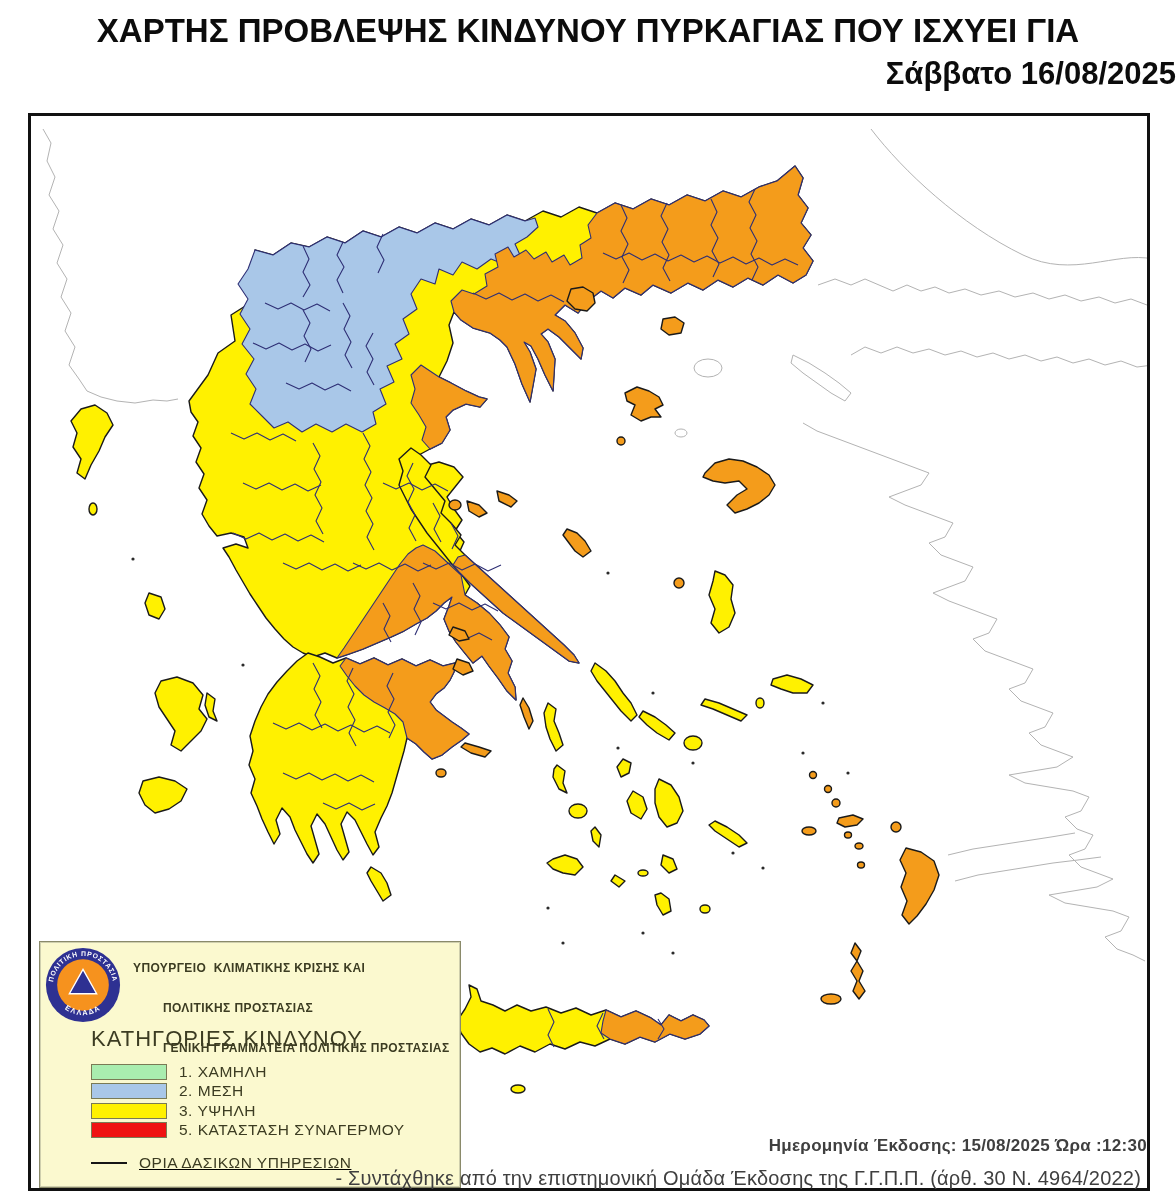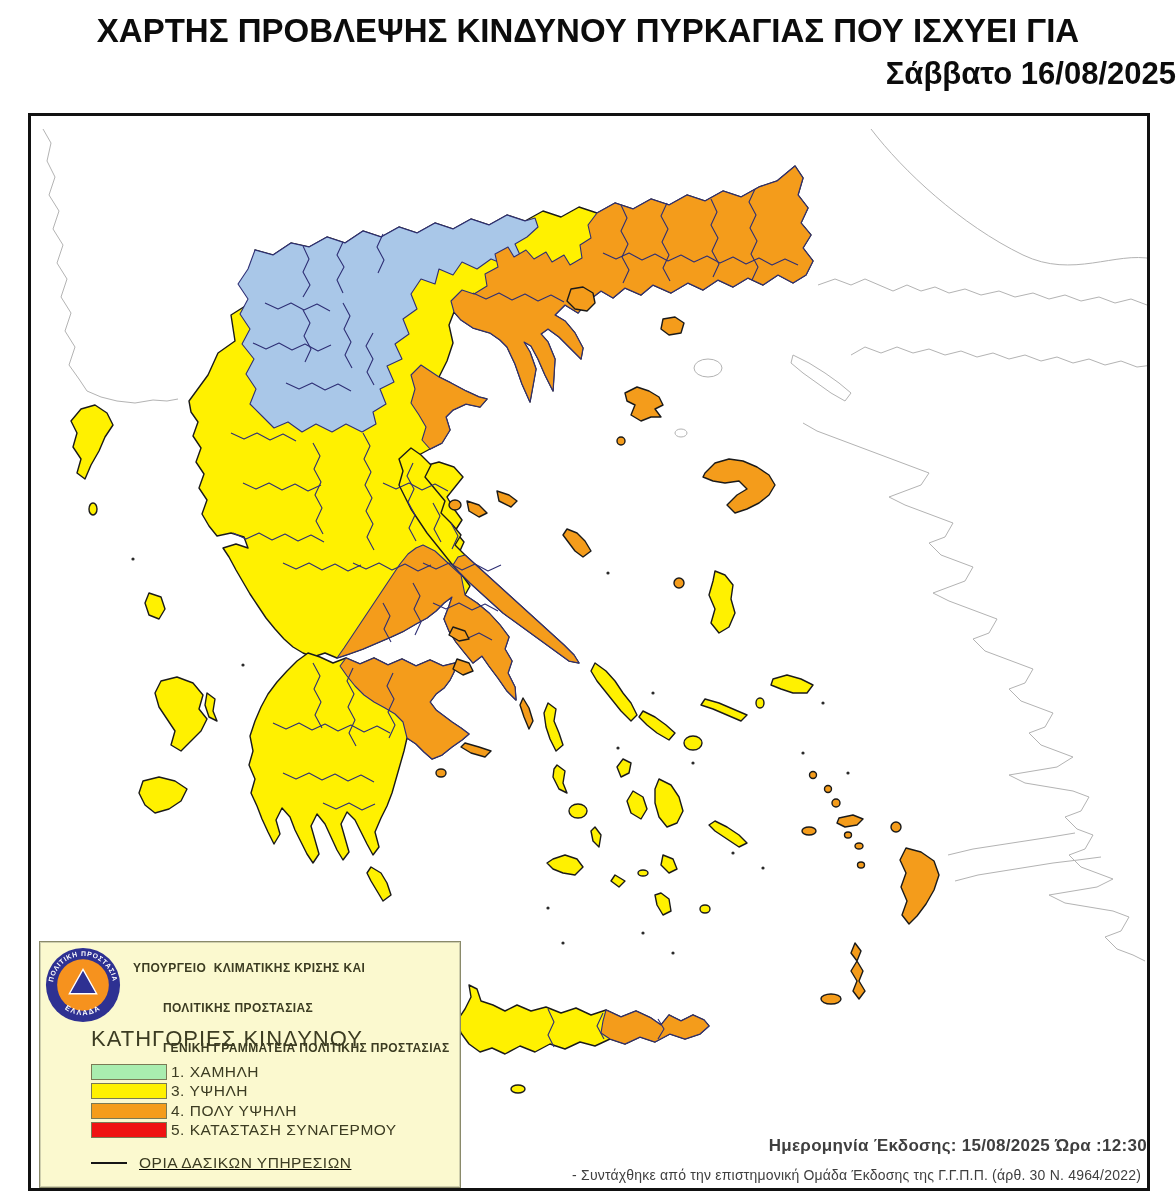--- a/index.html
+++ b/index.html
@@ -25,27 +25,27 @@
 
   .legend{position:absolute;left:8px;top:825px;width:420px;height:245px;
           background:var(--legend_bg);border:1px solid #8a8a6a;box-shadow:0 0 0 1px #cfcfae inset;}
   .legend-agency{position:absolute;left:93px;top:16px;color:#3c3c22;font-size:12px;
                  font-weight:700;line-height:20px;letter-spacing:.4px;white-space:pre;}
   .logo-wrap{position:absolute;left:4px;top:4px;width:78px;height:78px;}
   .cat-title{position:absolute;left:51px;top:84px;color:#3c3c22;font-size:22px;font-weight:400;letter-spacing:1px;}
   .cat-rows{position:absolute;left:51px;top:120px;}
   .cat-row{display:flex;align-items:center;height:19.5px;}
   .swatch{width:76px;height:16px;border:1px solid #7a7a55;box-sizing:border-box;}
-  .cat-label{margin-left:4px;font-size:15.5px;color:#3c3c22;letter-spacing:.5px;}
+  .cat-label{margin-left:12px;font-size:15.5px;color:#3c3c22;letter-spacing:.5px;}
   .boundary-row{position:absolute;left:51px;top:212px;display:flex;align-items:center;text-decoration:underline;}
   .bline{display:inline-block;width:36px;height:0;border-top:2.5px solid #151515;margin-right:12px;}
   .boundary-label{font-size:15.5px;color:#3c3c22;letter-spacing:.5px;}
 
   .footer-issue{position:absolute;right:0;top:1020px;font-size:17px;font-weight:700;color:#3f3f3f;letter-spacing:.3px;padding-left:46px;}
-  .footer-credit{position:absolute;right:6px;top:1051px;font-size:14px;color:#3f3f3f;letter-spacing:.2px;}
+  .footer-credit{position:absolute;right:6px;top:1051px;font-size:20px;color:#3f3f3f;letter-spacing:.2px;}
 </style>
 </head>
 <body>
 
 <div class="page">
 
   <div class="title-block">
     <div class="title-line1">ΧΑΡΤΗΣ ΠΡΟΒΛΕΨΗΣ ΚΙΝΔΥΝΟΥ ΠΥΡΚΑΓΙΑΣ ΠΟΥ ΙΣΧΥΕΙ ΓΙΑ</div>
     <div class="title-line2">Σάββατο 16/08/2025</div>
   </div>
@@ -294,26 +294,26 @@
         <span>ΠΟΛΙΤΙΚΗΣ ΠΡΟΣΤΑΣΙΑΣ</span><br>
         <span>ΓΕΝΙΚΗ ΓΡΑΜΜΑΤΕΙΑ ΠΟΛΙΤΙΚΗΣ ΠΡΟΣΤΑΣΙΑΣ</span>
       </div>
       <div class="cat-title">ΚΑΤΗΓΟΡΙΕΣ ΚΙΝΔΥΝΟΥ</div>
       <div class="cat-rows">
         <div class="cat-row">
           <span class="swatch" style="background: rgb(169, 237, 175);"></span>
           <span class="cat-label">1. ΧΑΜΗΛΗ</span>
         </div>
         <div class="cat-row">
+          <span class="swatch" style="background: rgb(169, 199, 232);"></span>
+          <span class="cat-label">2. ΜΕΣΗ</span>
+        </div>
+        <div class="cat-row">
           <span class="swatch" style="background: rgb(255, 241, 0);"></span>
           <span class="cat-label">3. ΥΨΗΛΗ</span>
-        </div>
-        <div class="cat-row">
-          <span class="swatch" style="background: rgb(244, 156, 27);"></span>
-          <span class="cat-label">4. ΠΟΛΥ ΥΨΗΛΗ</span>
         </div>
         <div class="cat-row">
           <span class="swatch" style="background: rgb(239, 18, 18);"></span>
           <span class="cat-label">5. ΚΑΤΑΣΤΑΣΗ ΣΥΝΑΓΕΡΜΟΥ</span>
         </div>
       </div>
       <div class="boundary-row">
         <span class="bline"></span>
         <span class="boundary-label">ΟΡΙΑ ΔΑΣΙΚΩΝ ΥΠΗΡΕΣΙΩΝ</span>
       </div>

